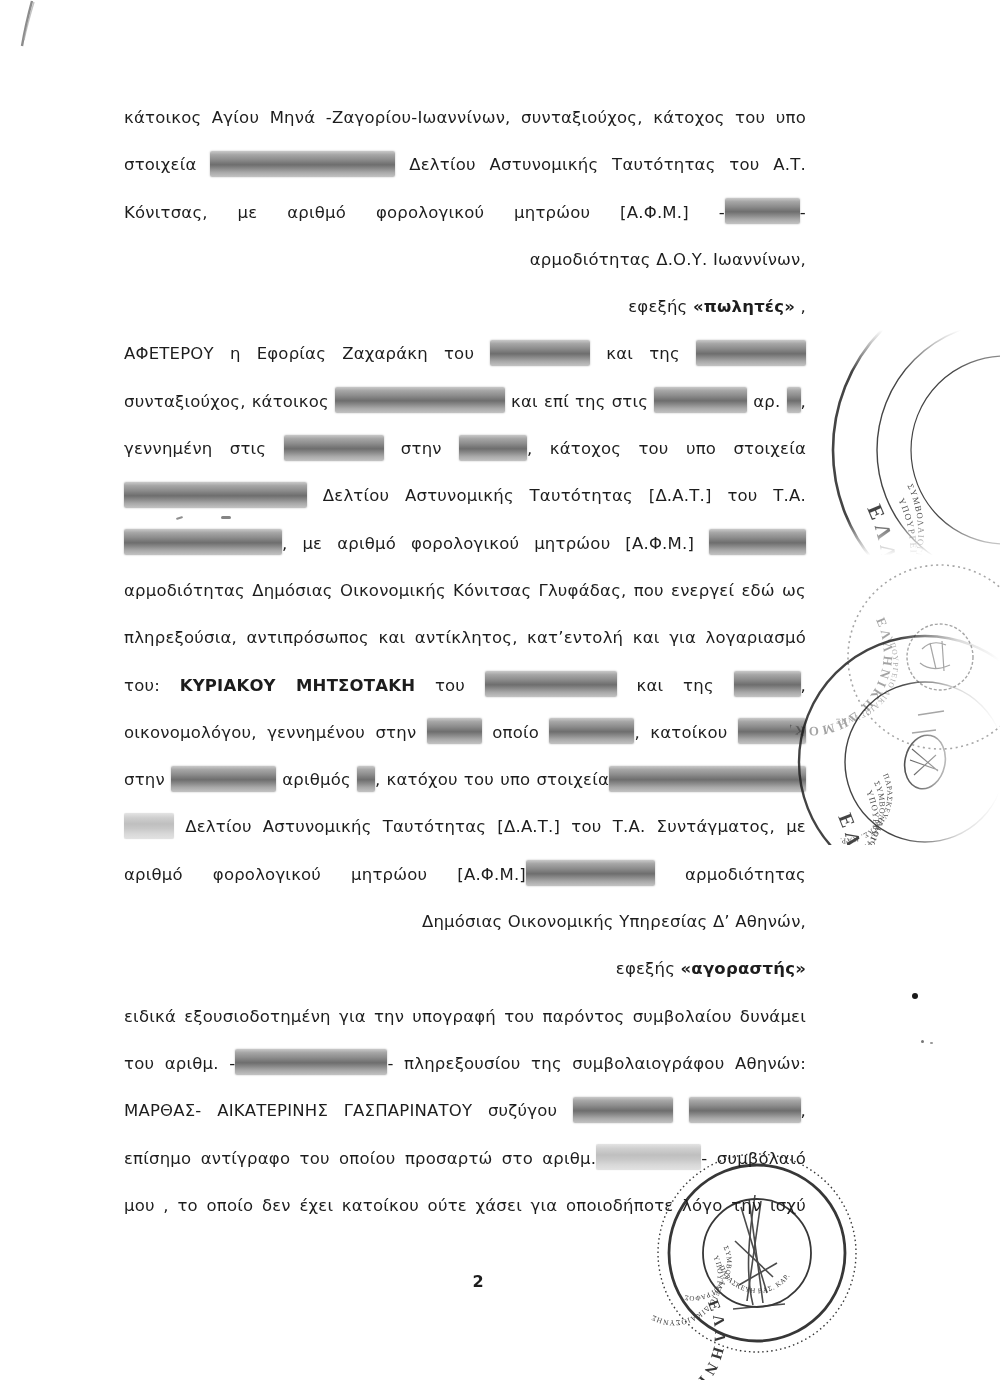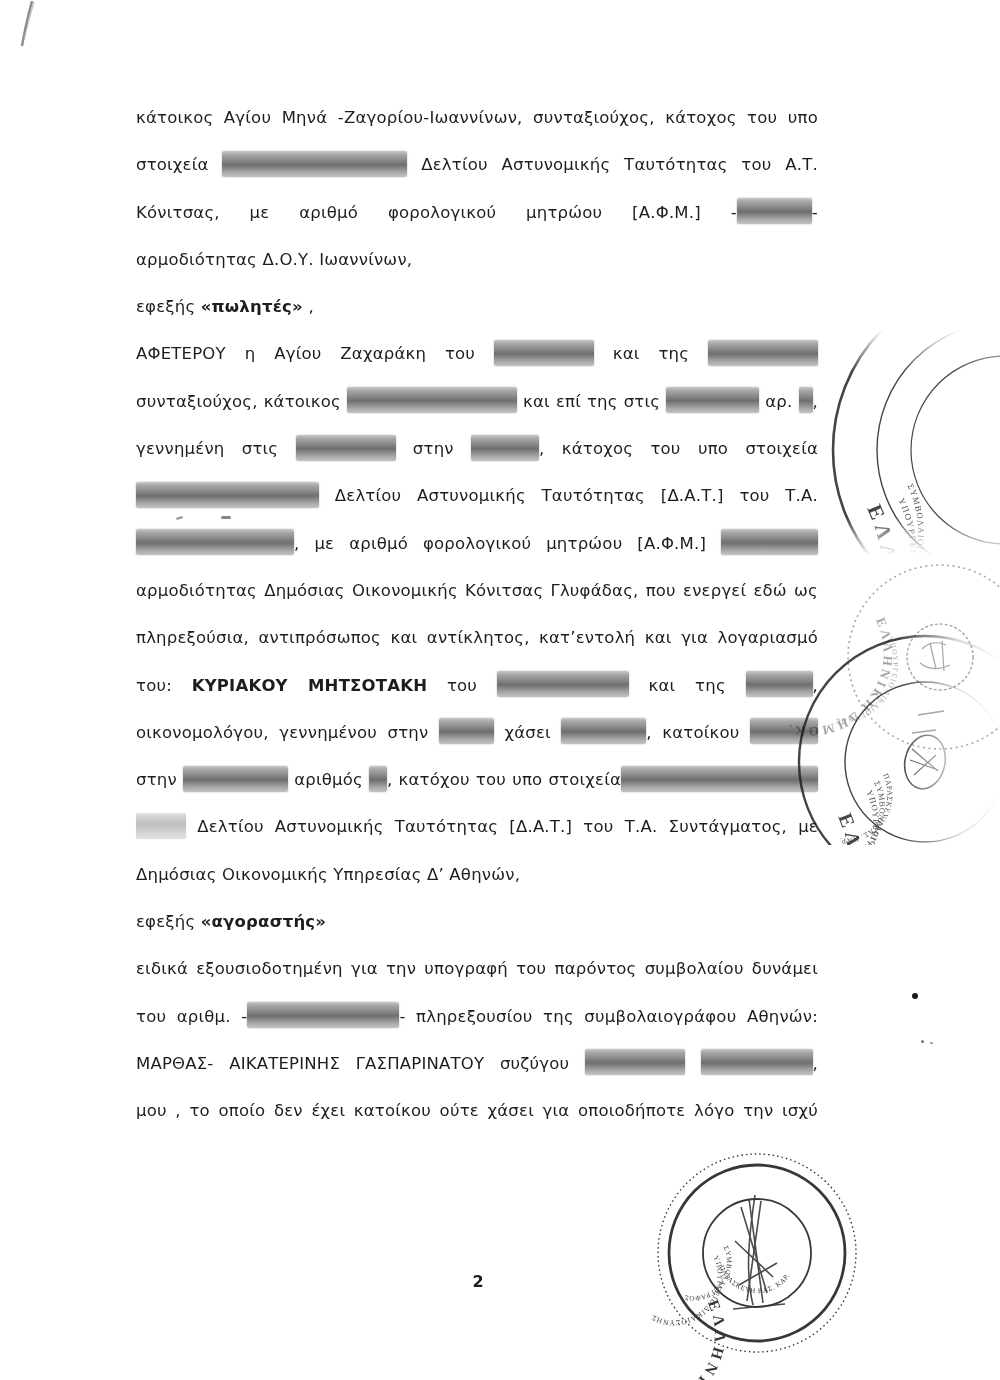--- a/index.html
+++ b/index.html
@@ -3,26 +3,26 @@
 <meta charset="utf-8">
 <style>
   html,body { margin:0; padding:0; }
   body {
     width:1000px; height:1380px; position:relative; overflow:hidden;
     background:#ffffff;
     font-family:"DejaVu Sans", sans-serif;
   }
   .page { position:absolute; inset:0; overflow:hidden; }
   .content {
-    position:absolute; left:136px; top:94px; width:682px;
+    position:absolute; left:124px; top:94px; width:682px;
     font-size:16.5px; color:#1d1d1d; letter-spacing:0.2px;
   }
   .line {
     height:47.3px; line-height:47.3px; white-space:normal;
-    text-align:left;
+    text-align:right;
   }
   .line.j { text-align:justify; text-align-last:justify; }
   .seg.bold { font-weight:bold;margin-top:22px; }
   .redact {
     display:inline-block; height:26px; vertical-align:middle; border-radius:2px;
     transform:translateY(-2px);
     background:linear-gradient(180deg,#c9c9c9 0%,#a6a6a6 14%,#8e8e8e 32%,#787878 46%,#6e6e6e 53%,#8b8b8b 68%,#a8a8a8 82%,#c3c3c3 100%);
     box-shadow:0 0 2px rgba(0,0,0,0.28);
   }
   .redact.light {
@@ -47,36 +47,38 @@
     <path d="M 26 1 C 23 12 19 28 16 46" stroke="#6f6f6f" stroke-width="2.4" fill="none" opacity="0.8"></path>
     <path d="M 28 2 C 25 12 21 26 18 40" stroke="#aaaaaa" stroke-width="1.4" fill="none" opacity="0.7"></path>
   </svg>
 
   <div class="content" id="doc-lines">
       <div class="line j"><span class="seg">κάτοικος Αγίου Μηνά -Ζαγορίου-Ιωαννίνων, συνταξιούχος, κάτοχος του υπο</span></div>
       <div class="line j"><span class="seg">στοιχεία</span> <span class="redact" style="width: 185px;"></span> <span class="seg">Δελτίου Αστυνομικής Ταυτότητας του Α.Τ.</span></div>
       <div class="line j"><span class="seg">Κόνιτσας, με αριθμό φορολογικού μητρώου [Α.Φ.Μ.] -</span><span class="redact" style="width: 75px;"></span><span class="seg">-</span></div>
       <div class="line"><span class="seg">αρμοδιότητας Δ.Ο.Υ. Ιωαννίνων,</span></div>
       <div class="line"><span class="seg">εφεξής</span> <span class="seg bold">«πωλητές»</span> <span class="seg">,</span></div>
-      <div class="line j"><span class="seg">ΑΦΕΤΕΡΟΥ η Αγίου Ζαχαράκη του</span> <span class="redact" style="width: 100px;"></span> <span class="seg">και της</span> <span class="redact" style="width: 110px;"></span></div>
+      <div class="line j"><span class="seg">ΑΦΕΤΕΡΟΥ η Εφορίας Ζαχαράκη του</span> <span class="redact" style="width: 100px;"></span> <span class="seg">και της</span> <span class="redact" style="width: 110px;"></span></div>
       <div class="line j"><span class="seg">συνταξιούχος, κάτοικος</span> <span class="redact" style="width: 170px;"></span> <span class="seg">και επί της στις</span> <span class="redact" style="width: 93px;"></span> <span class="seg">αρ.</span> <span class="redact" style="width: 14px;"></span><span class="seg">,</span></div>
       <div class="line j"><span class="seg">γεννημένη στις</span> <span class="redact" style="width: 100px;"></span> <span class="seg">στην</span> <span class="redact" style="width: 68px;"></span><span class="seg">, κάτοχος του υπο στοιχεία</span></div>
       <div class="line j"><span class="redact" style="width: 183px;"></span> <span class="seg">Δελτίου Αστυνομικής Ταυτότητας [Δ.Α.Τ.] του Τ.Α.</span></div>
       <div class="line j"><span class="redact" style="width: 158px;"></span><span class="seg">, με αριθμό φορολογικού μητρώου [Α.Φ.Μ.]</span> <span class="redact" style="width: 97px;"></span></div>
       <div class="line j"><span class="seg">αρμοδιότητας Δημόσιας Οικονομικής Κόνιτσας Γλυφάδας, που ενεργεί εδώ ως</span></div>
       <div class="line j"><span class="seg">πληρεξούσια, αντιπρόσωπος και αντίκλητος, κατ’εντολή και για λογαριασμό</span></div>
       <div class="line j"><span class="seg">του:</span> <span class="seg bold">ΚΥΡΙΑΚΟΥ ΜΗΤΣΟΤΑΚΗ</span> <span class="seg">του</span> <span class="redact" style="width: 132px;"></span> <span class="seg">και της</span> <span class="redact" style="width: 67px;"></span><span class="seg">,</span></div>
-      <div class="line j"><span class="seg">οικονομολόγου, γεννημένου στην</span> <span class="redact" style="width: 55px;"></span> <span class="seg">χάσει</span> <span class="redact" style="width: 85px;"></span><span class="seg">, κατοίκου</span> <span class="redact" style="width: 68px;"></span></div>
+      <div class="line j"><span class="seg">οικονομολόγου, γεννημένου στην</span> <span class="redact" style="width: 55px;"></span> <span class="seg">οποίο</span> <span class="redact" style="width: 85px;"></span><span class="seg">, κατοίκου</span> <span class="redact" style="width: 68px;"></span></div>
       <div class="line j"><span class="seg">στην</span> <span class="redact" style="width: 105px;"></span> <span class="seg">αριθμός</span> <span class="redact" style="width: 18px;"></span><span class="seg">, κατόχου  του υπο στοιχεία</span><span class="redact" style="width: 197px;"></span></div>
       <div class="line j"><span class="redact light" style="width: 50px;"></span> <span class="seg">Δελτίου Αστυνομικής Ταυτότητας [Δ.Α.Τ.]  του Τ.Α. Συντάγματος, με</span></div>
+      <div class="line j"><span class="seg">αριθμό φορολογικού μητρώου [Α.Φ.Μ.]</span><span class="redact" style="width: 129px;"></span> <span class="seg">αρμοδιότητας</span></div>
       <div class="line"><span class="seg">Δημόσιας Οικονομικής Υπηρεσίας Δ’ Αθηνών,</span></div>
       <div class="line"><span class="seg">εφεξής</span> <span class="seg bold">«αγοραστής»</span></div>
       <div class="line j"><span class="seg">ειδικά εξουσιοδοτημένη για την υπογραφή του παρόντος συμβολαίου δυνάμει</span></div>
       <div class="line j"><span class="seg">του αριθμ. -</span><span class="redact" style="width: 152px;"></span><span class="seg">- πληρεξουσίου της συμβολαιογράφου Αθηνών:</span></div>
       <div class="line j"><span class="seg">ΜΑΡΘΑΣ- ΑΙΚΑΤΕΡΙΝΗΣ ΓΑΣΠΑΡΙΝΑΤΟΥ συζύγου</span> <span class="redact" style="width: 100px;"></span> <span class="redact" style="width: 112px;"></span><span class="seg">,</span></div>
+      <div class="line j"><span class="seg">επίσημο αντίγραφο του οποίου προσαρτώ  στο αριθμ.</span><span class="redact light" style="width: 105px;"></span><span class="seg">- συμβόλαιό</span></div>
       <div class="line j"><span class="seg">μου , το οποίο δεν έχει κατοίκου ούτε χάσει για οποιοδήποτε λόγο την ισχύ</span></div>
     </div>
 
   <div class="speck" style="left:176px;top:517px;width:7px;height:2px;transform:rotate(-18deg)"></div>
   <div class="speck" style="left:221px;top:516px;width:10px;height:3px;background:#858585"></div>
   <div class="speck" style="left:912px;top:993px;width:6px;height:6px;border-radius:50%;background:#1a1a1a"></div>
   <div class="speck" style="left:921px;top:1040px;width:3px;height:3px;background:#777"></div>
   <div class="speck" style="left:930px;top:1042px;width:3px;height:2px;background:#999"></div>
 
   <svg class="stamp" style="left:820px;top:330px" width="180" height="230" viewBox="0 0 180 230">

